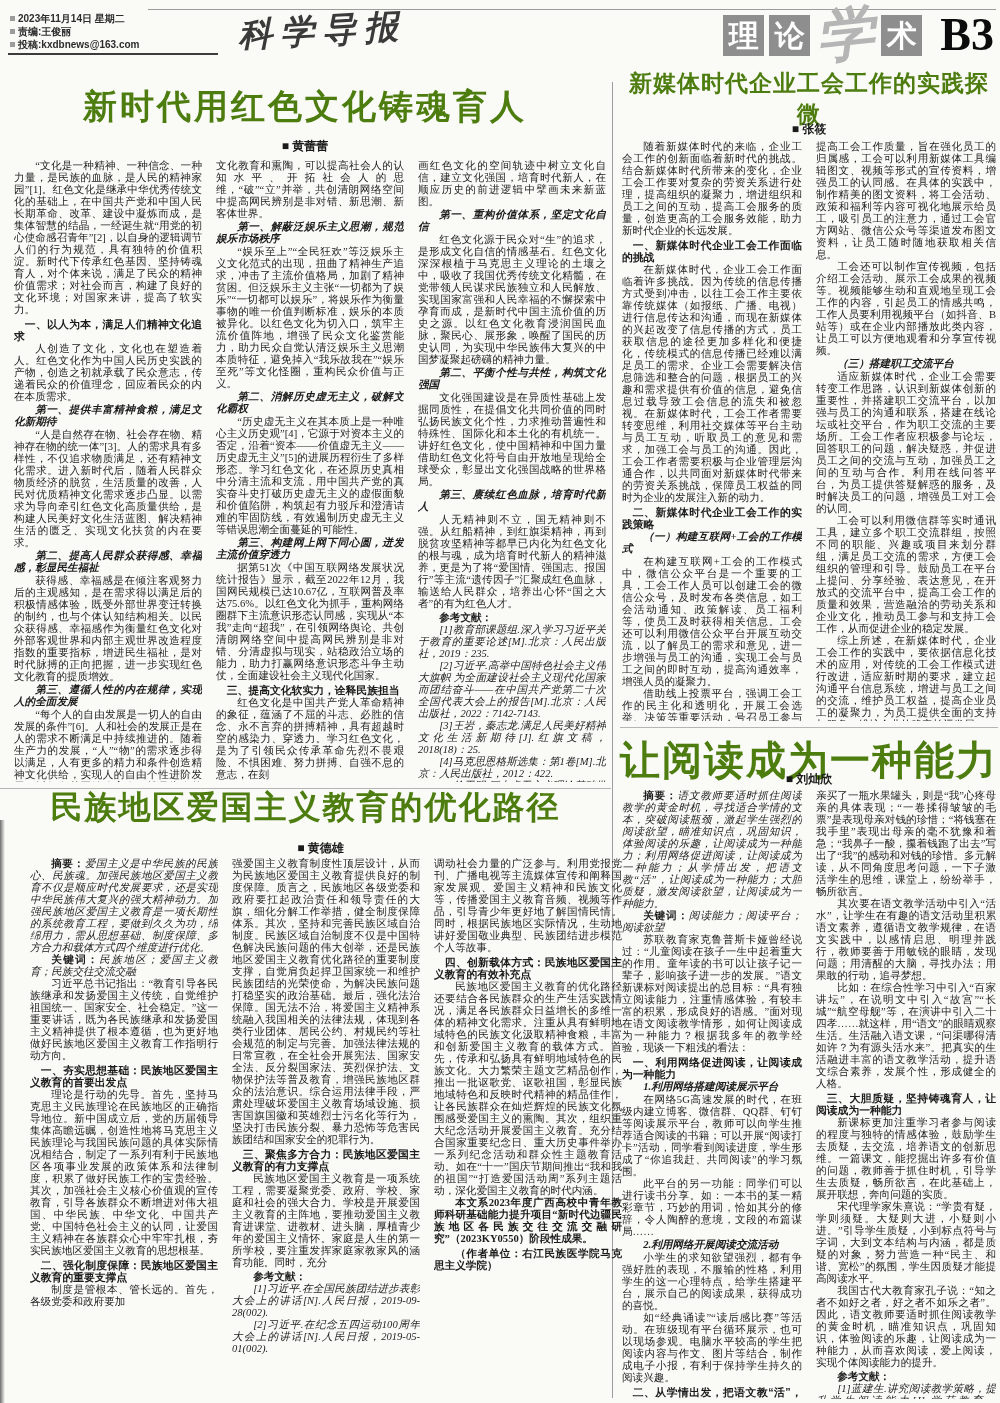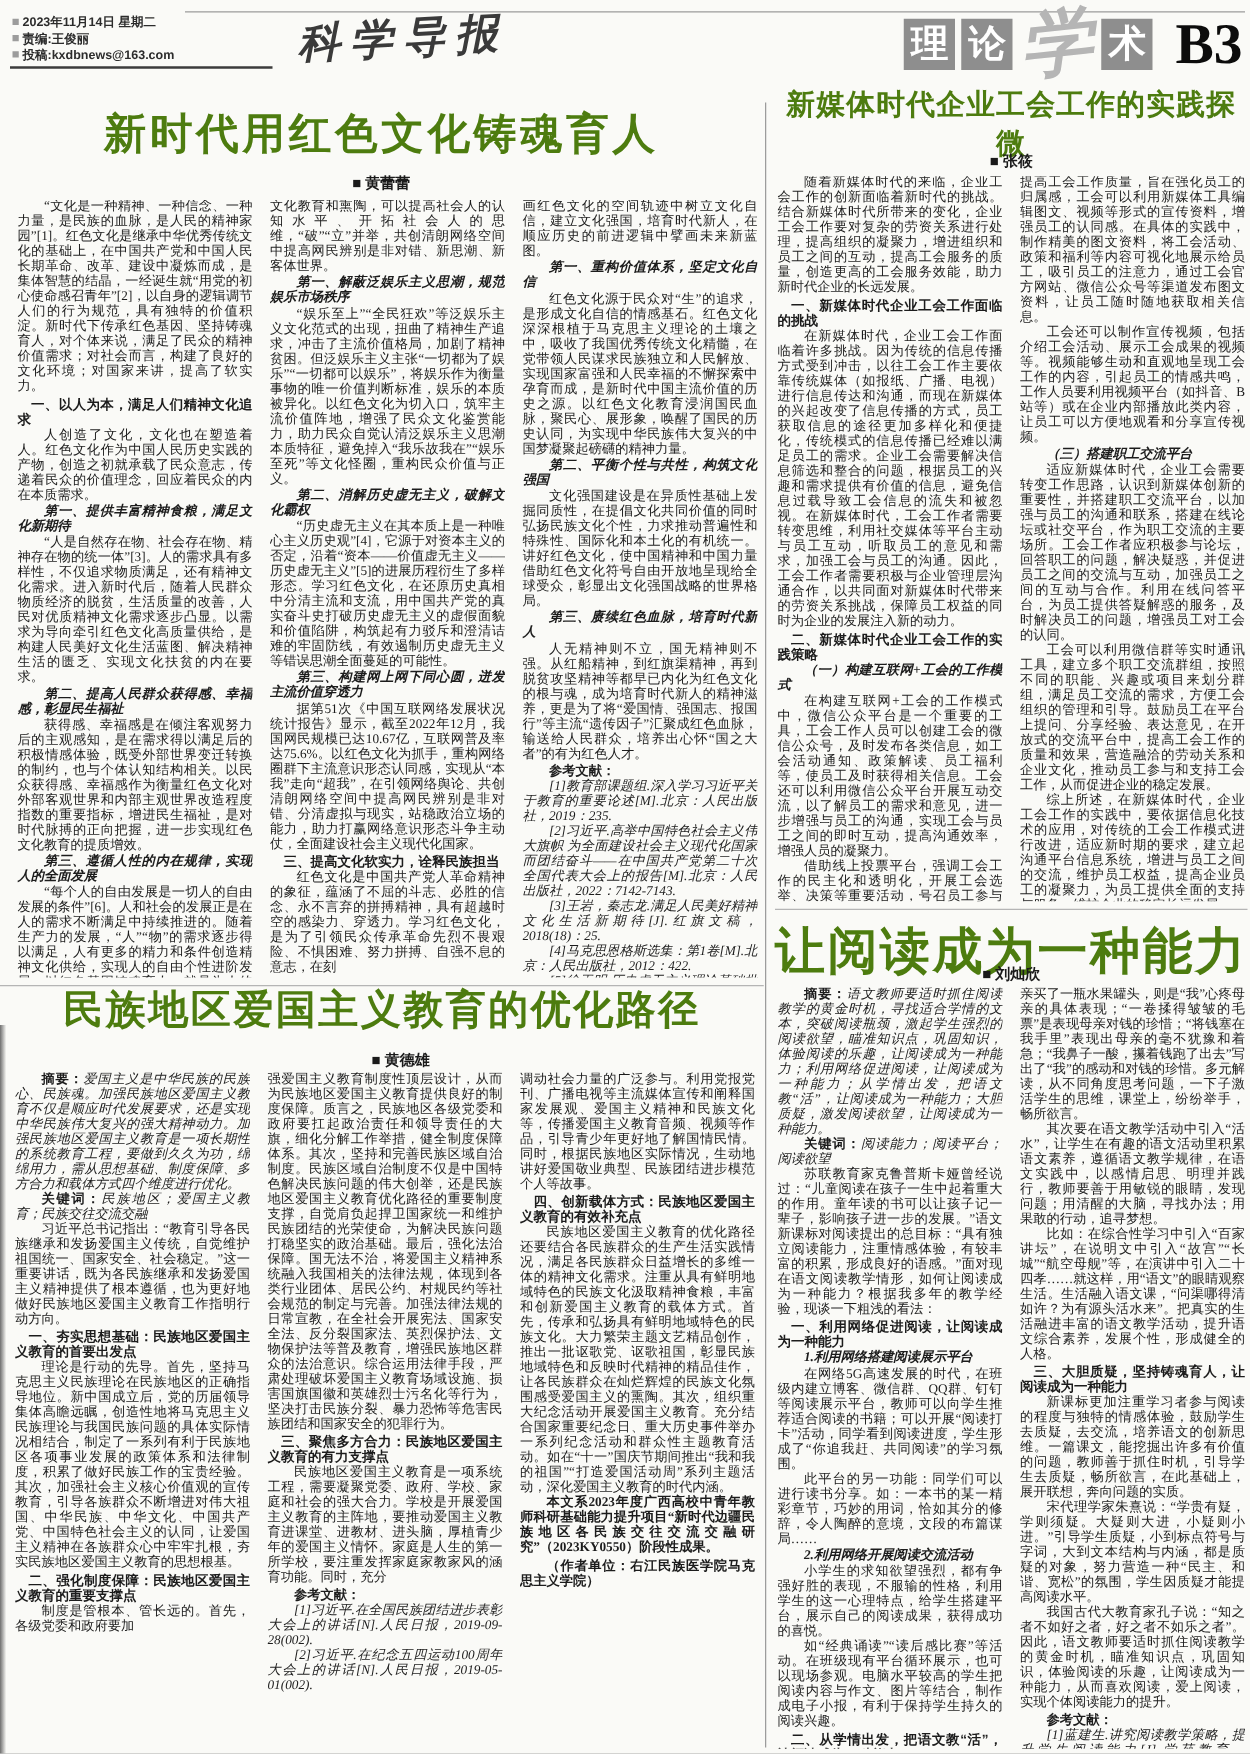--- a/index.html
+++ b/index.html
@@ -128,21 +128,21 @@
         <p class="t-para">工会还可以制作宣传视频，包括介绍工会活动、展示工会成果的视频等。视频能够生动和直观地呈现工会工作的内容，引起员工的情感共鸣，工作人员要利用视频平台（如抖音、B站等）或在企业内部播放此类内容，让员工可以方便地观看和分享宣传视频。</p>
         <p class="t-h2">（三）搭建职工交流平台</p>
         <p class="t-para">适应新媒体时代，企业工会需要转变工作思路，认识到新媒体创新的重要性，并搭建职工交流平台，以加强与员工的沟通和联系，搭建在线论坛或社交平台，作为职工交流的主要场所。工会工作者应积极参与论坛，回答职工的问题，解决疑惑，并促进员工之间的交流与互动，加强员工之间的互动与合作。利用在线问答平台，为员工提供答疑解惑的服务，及时解决员工的问题，增强员工对工会的认同。</p>
         <p class="t-para">工会可以利用微信群等实时通讯工具，建立多个职工交流群组，按照不同的职能、兴趣或项目来划分群组，满足员工交流的需求，方便工会组织的管理和引导。鼓励员工在平台上提问、分享经验、表达意见，在开放式的交流平台中，提高工会工作的质量和效果，营造融洽的劳动关系和企业文化，推动员工参与和支持工会工作，从而促进企业的稳定发展。</p>
         <p class="t-para">综上所述，在新媒体时代，企业工会工作的实践中，要依据信息化技术的应用，对传统的工会工作模式进行改进，适应新时期的要求，建立起沟通平台信息系统，增进与员工之间的交流，维护员工权益，提高企业员工的凝聚力，为员工提供全面的支持与服务，维护企业的稳定长远发展。</p>
       </div>
   </div>
 
   <div class="a-title" style="left:0;top:786px;width:611px;font-size:32px;letter-spacing:2px;">民族地区爱国主义教育的优化路径</div>
   <div class="a-byline" style="left:0;top:840px;width:641px;">■ 黄德雄</div>
-  <div class="cols" style="left:12px;top:858px;width:592px;height:541px;justify-content:flex-end;">
+  <div class="cols" style="left:30px;top:858px;width:592px;height:541px;justify-content:flex-end;">
     <div class="col">
         <p class="t-lab"><b>摘要：</b>爱国主义是中华民族的民族心、民族魂。加强民族地区爱国主义教育不仅是顺应时代发展要求，还是实现中华民族伟大复兴的强大精神动力。加强民族地区爱国主义教育是一项长期性的系统教育工程，要做到久久为功，绵绵用力，需从思想基础、制度保障、多方合力和载体方式四个维度进行优化。</p>
         <p class="t-lab"><b>关键词：</b>民族地区；爱国主义教育；民族交往交流交融</p>
         <p class="t-para">习近平总书记指出：“教育引导各民族继承和发扬爱国主义传统，自觉维护祖国统一、国家安全、社会稳定。”这一重要讲话，既为各民族继承和发扬爱国主义精神提供了根本遵循，也为更好地做好民族地区爱国主义教育工作指明行动方向。</p>
         <p class="t-h1">一、夯实思想基础：民族地区爱国主义教育的首要出发点</p>
         <p class="t-para">理论是行动的先导。首先，坚持马克思主义民族理论在民族地区的正确指导地位。新中国成立后，党的历届领导集体高瞻远瞩，创造性地将马克思主义民族理论与我国民族问题的具体实际情况相结合，制定了一系列有利于民族地区各项事业发展的政策体系和法律制度，积累了做好民族工作的宝贵经验。其次，加强社会主义核心价值观的宣传教育，引导各族群众不断增进对伟大祖国、中华民族、中华文化、中国共产党、中国特色社会主义的认同，让爱国主义精神在各族群众心中牢牢扎根，夯实民族地区爱国主义教育的思想根基。</p>
         <p class="t-h1">二、强化制度保障：民族地区爱国主义教育的重要支撑点</p>
         <p class="t-para">制度是管根本、管长远的。首先，各级党委和政府要加</p>
       </div>
     <div class="col">

